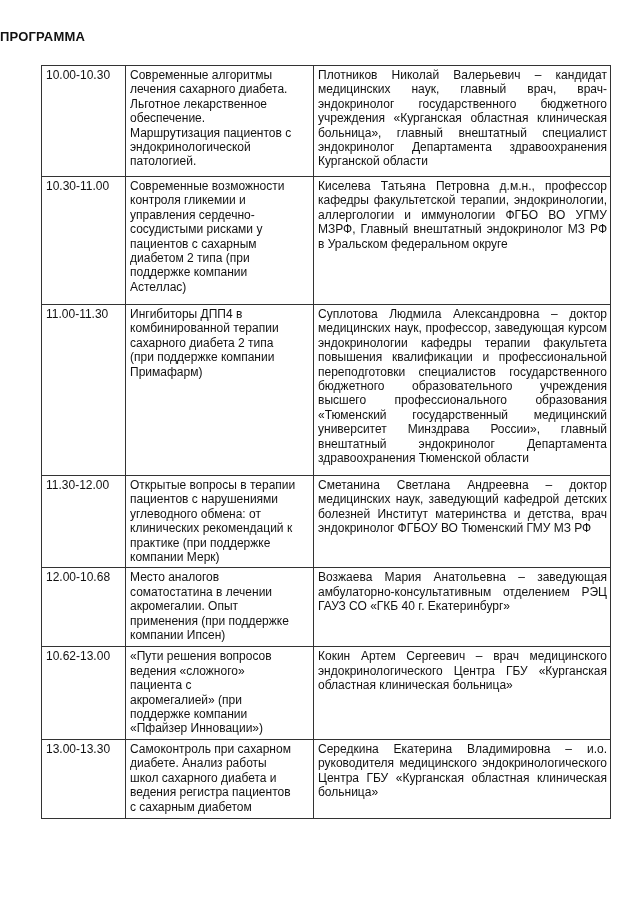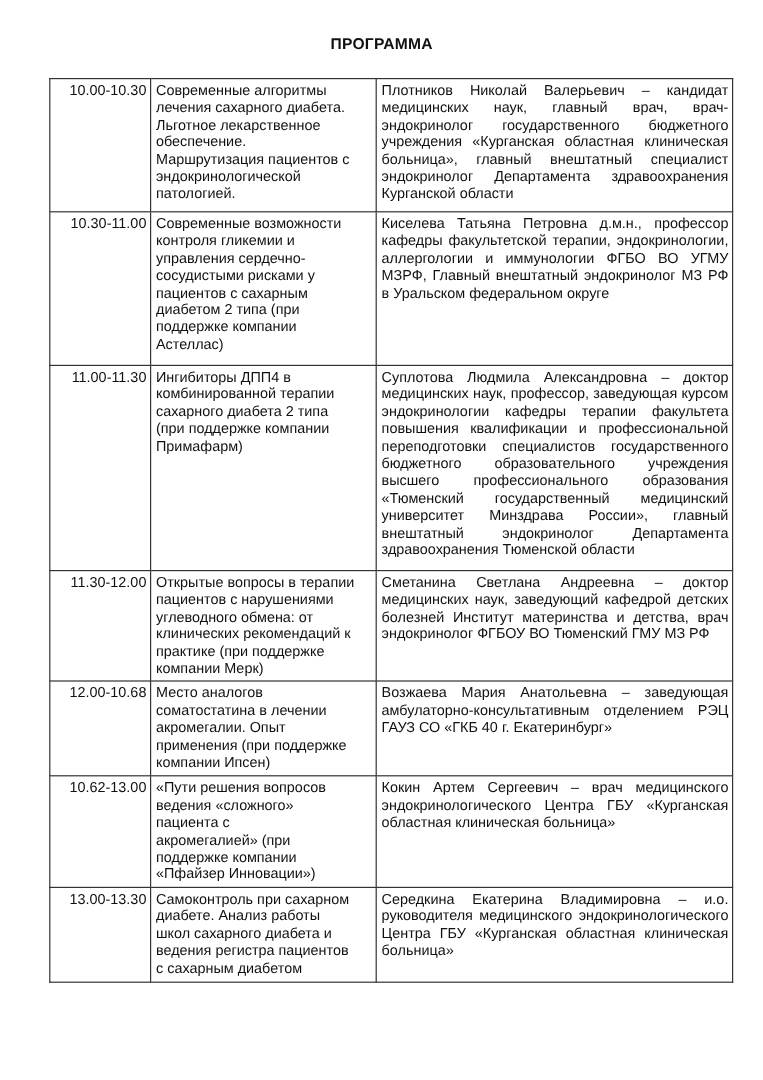--- a/index.html
+++ b/index.html
@@ -1,29 +1,29 @@
 <!DOCTYPE html>
 <html><head>
 <meta charset="utf-8">
 <style>
   html, body { margin: 0; padding: 0; background: #ffffff; }
   body { width: 636px; height: 900px; position: relative; overflow: hidden;
          font-family: "Liberation Sans", sans-serif; color: #111; }
-  .title { position: absolute; top: 29px; left: 0; width: 636px; text-align: center;
+  .title { position: absolute; top: 29px; left: 0; width: 636px; 
            font-weight: bold; font-size: 13px; letter-spacing: 0.2px; }
   table.program { position: absolute; left: 41px; top: 65px; width: 569px;
                   border-collapse: collapse; font-size: 12px; line-height: 14.4px; table-layout: fixed; }
   table.program td { border: 1px solid #333; vertical-align: top; padding: 2px 3px 3px 4px; }
   td.reg { height: 16px; }
   col.c1 { width: 84px; }
   col.c2 { width: 188px; }
   col.c3 { width: 297px; }
   td.speaker { text-align: justify; padding-right: 3px; }
   td.topic { white-space: pre-line; margin-left: 24px; }
-  td.time { white-space: nowrap; text-align: right; }
+  td.time { white-space: nowrap; }
 </style>
 </head>
 <body>
 
 <div class="title">ПРОГРАММА</div>
 
 <table class="program">
   <colgroup>
       <col class="c1">
       <col class="c2">

